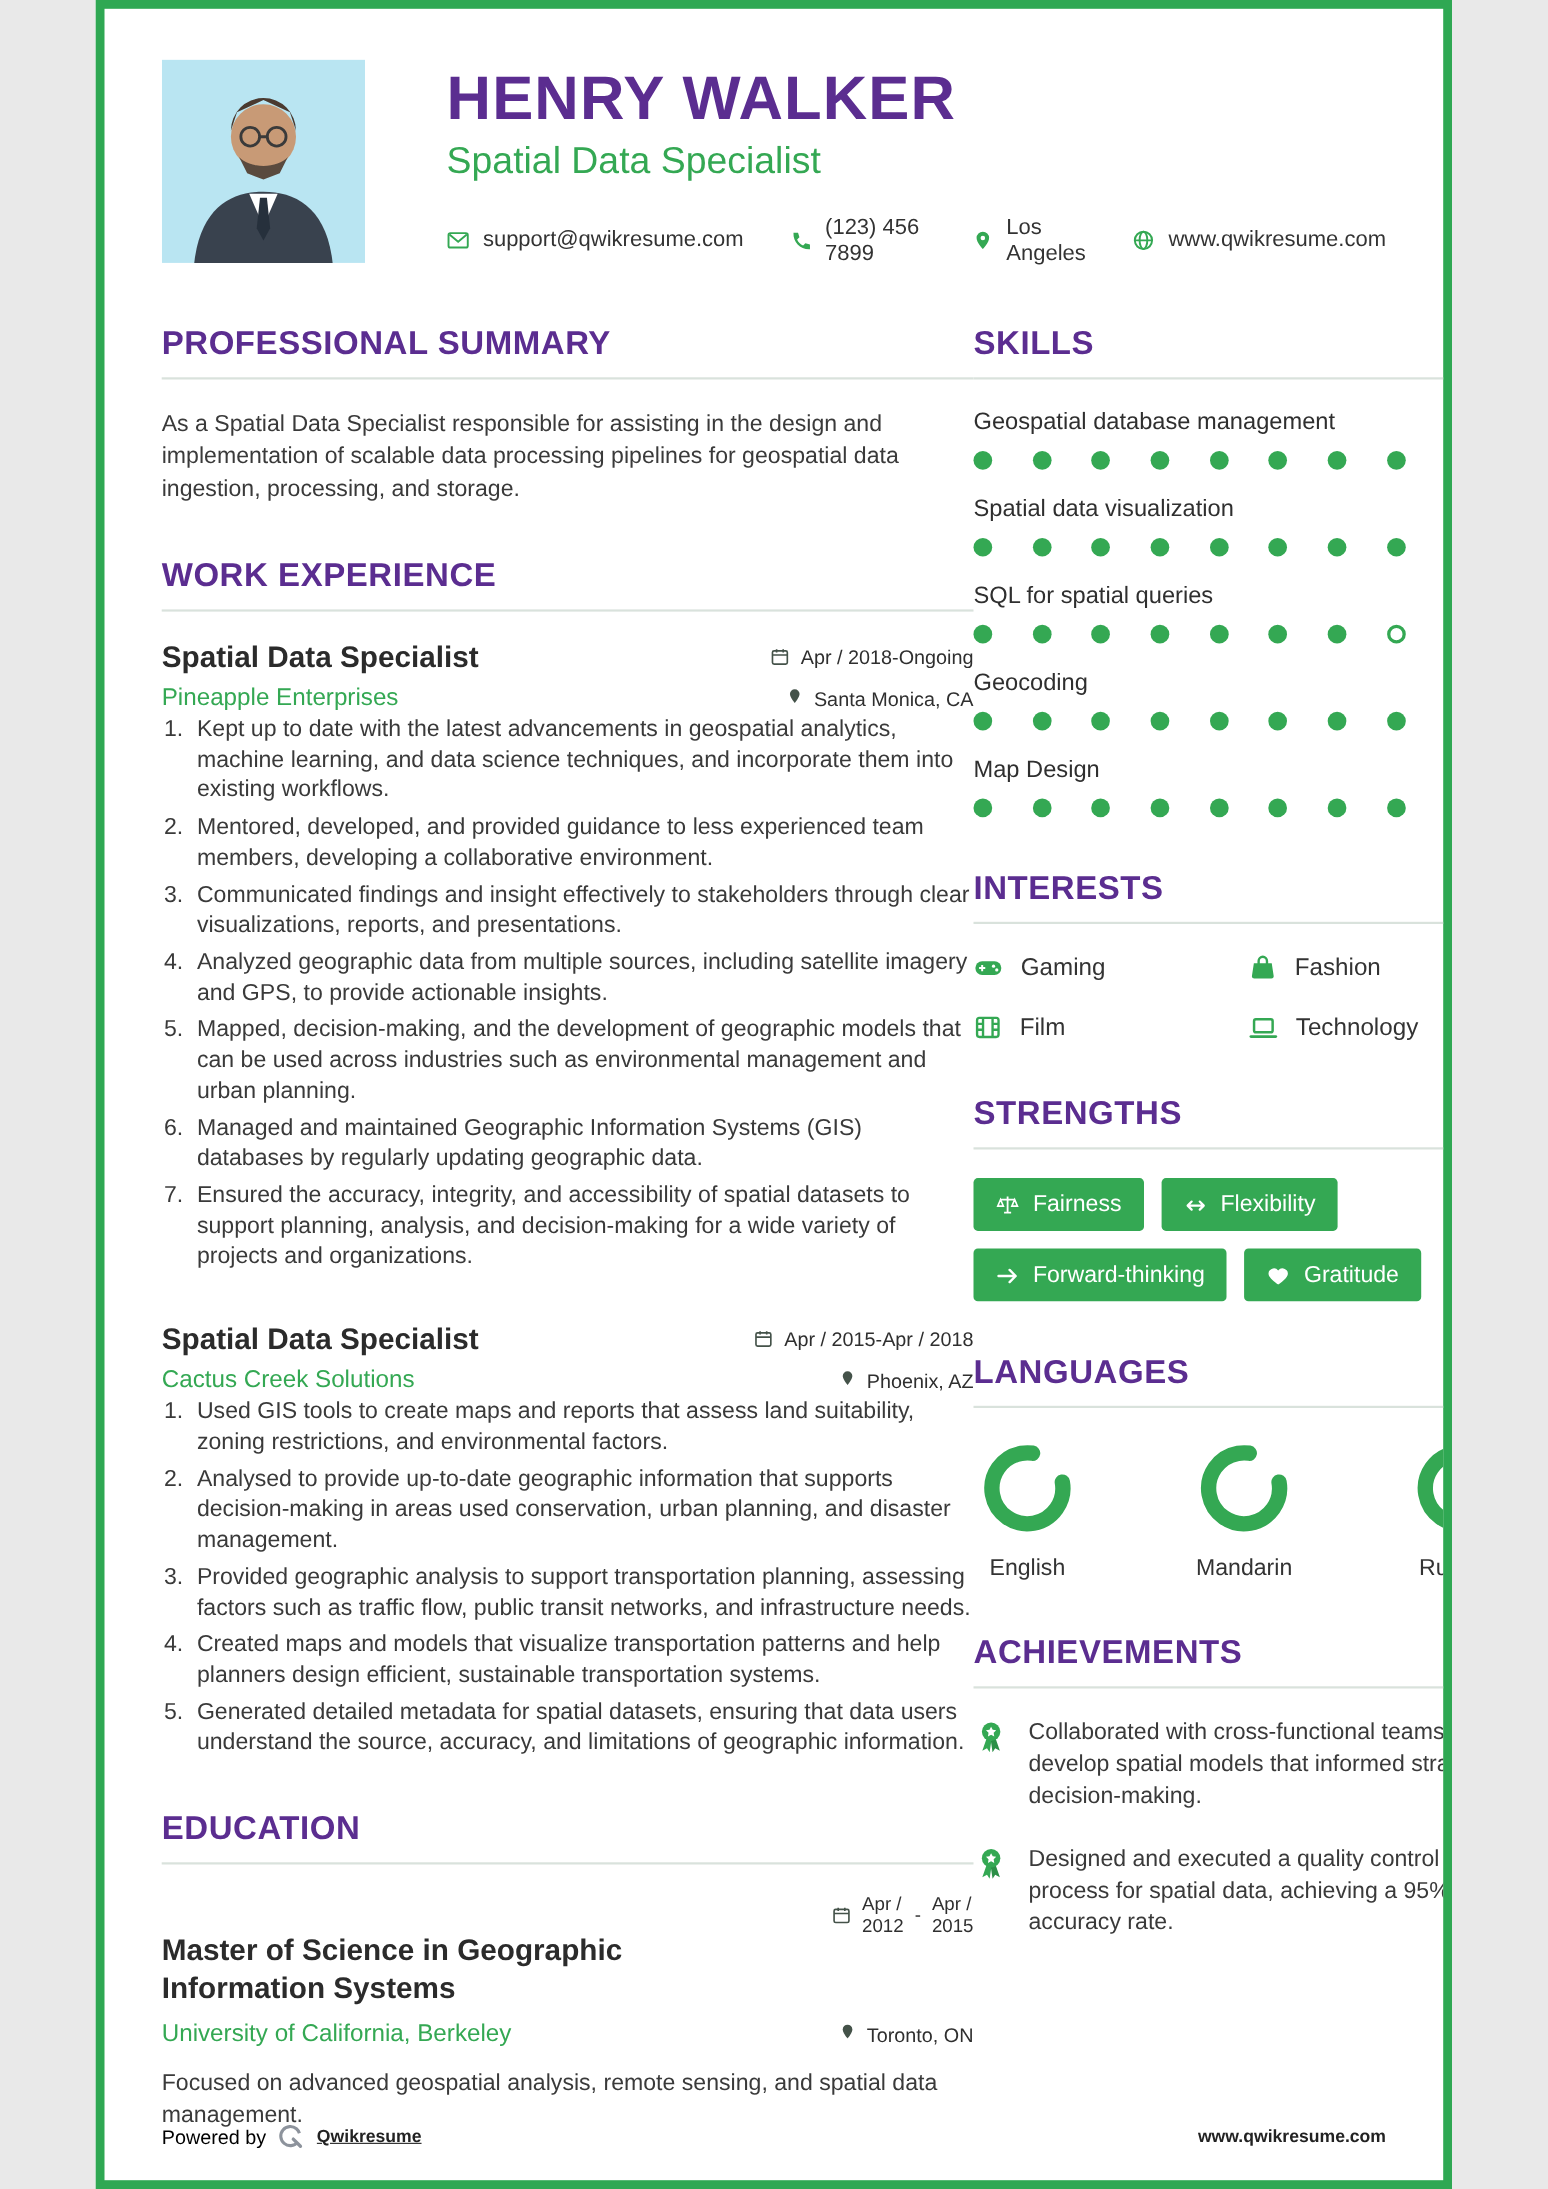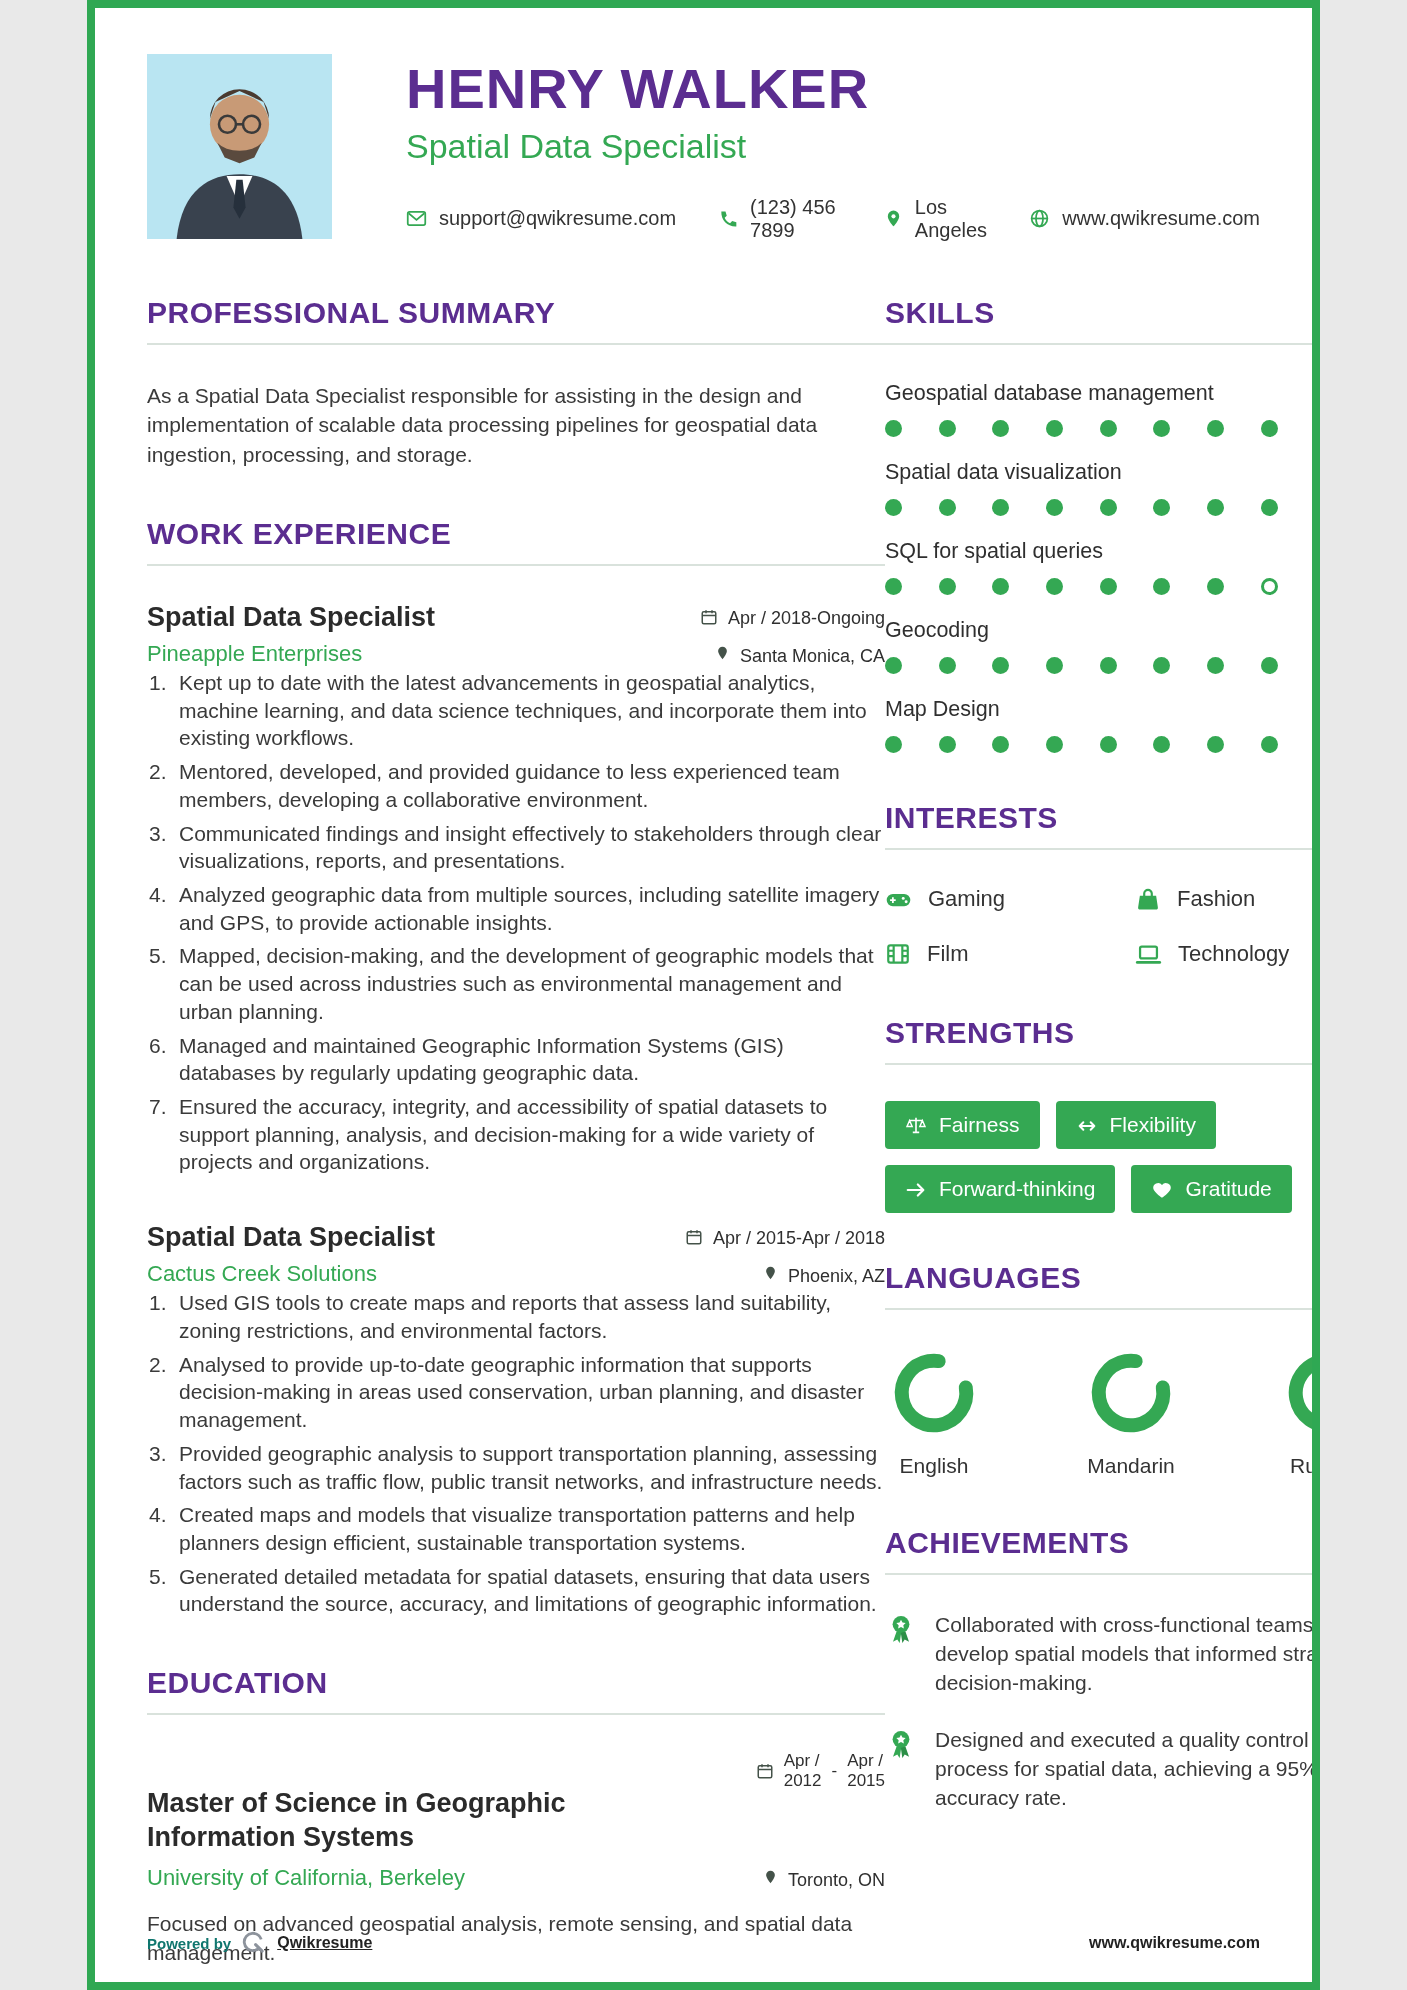--- a/index.html
+++ b/index.html
@@ -20,21 +20,21 @@
   .contact-row { display:flex; align-items:center; margin-top:30px; gap:42px; }
   .contact-item { display:flex; align-items:center; gap:12px; font-size:20px; color:#333; font-weight:500; }
   .contact-item svg { flex:0 0 auto; }
   
   .columns { display:flex; margin-top:54px; }
   .col-left { width:738px; flex:0 0 738px; }
   .col-right { margin-left:auto; width:500px; flex:0 0 500px; }
   .section { margin-bottom:48px; }
   .section-heading {
     font-size:30px; font-weight:bold; color:#5b2d90; letter-spacing:0.5px;
-    padding-bottom:13px; border-bottom:2px solid #d9e2dc; margin-bottom:36px;
+    padding-bottom:13px; border-bottom:2px solid #d9e2dc; margin-bottom:26px;
   }
   .body-text { font-size:21px; line-height:1.4; color:#3a3a3a; }
   
   .job { margin-bottom:46px; }
   .job-header { display:flex; justify-content:space-between; align-items:baseline; }
   .job-title { font-size:27px; font-weight:bold; color:#2b2b2b; }
   .job-meta { display:flex; align-items:flex-start; gap:10px; font-size:18px; color:#2f2f2f; font-weight:500; white-space:nowrap; }
   .job-subheader { display:flex; justify-content:space-between; align-items:baseline; margin-top:8px; }
   .company { font-size:22px; color:#34a853; font-weight:500; }
   .bullets { list-style:none; counter-reset:item; margin-top:2px; }
@@ -73,21 +73,21 @@
   
   .achv-item { display:flex; gap:18px; margin-bottom:28px; }
   .achv-item svg { flex:0 0 auto; margin-top:2px; }
   .achv-text { font-size:21px; line-height:1.38; color:#3a3a3a; }
   
   .footer {
     position:absolute; left:52px; right:52px; bottom:26px;
     display:flex; justify-content:space-between; align-items:center;
   }
   .footer-left { display:flex; align-items:center; gap:10px; }
-  .powered-by { font-size:15px; color:#0f766e;font-weight:bold; }
+  .powered-by { font-size:18px; color:#000000; }
   .brand { font-size:16px; color:#222; font-weight:bold; text-decoration:underline; }
   .footer-site { font-size:16px; color:#222; font-weight:bold; }
 </style>
 </head>
 <body>
 
 <div class="page">
 
   <header class="header">
     <div class="photo">

